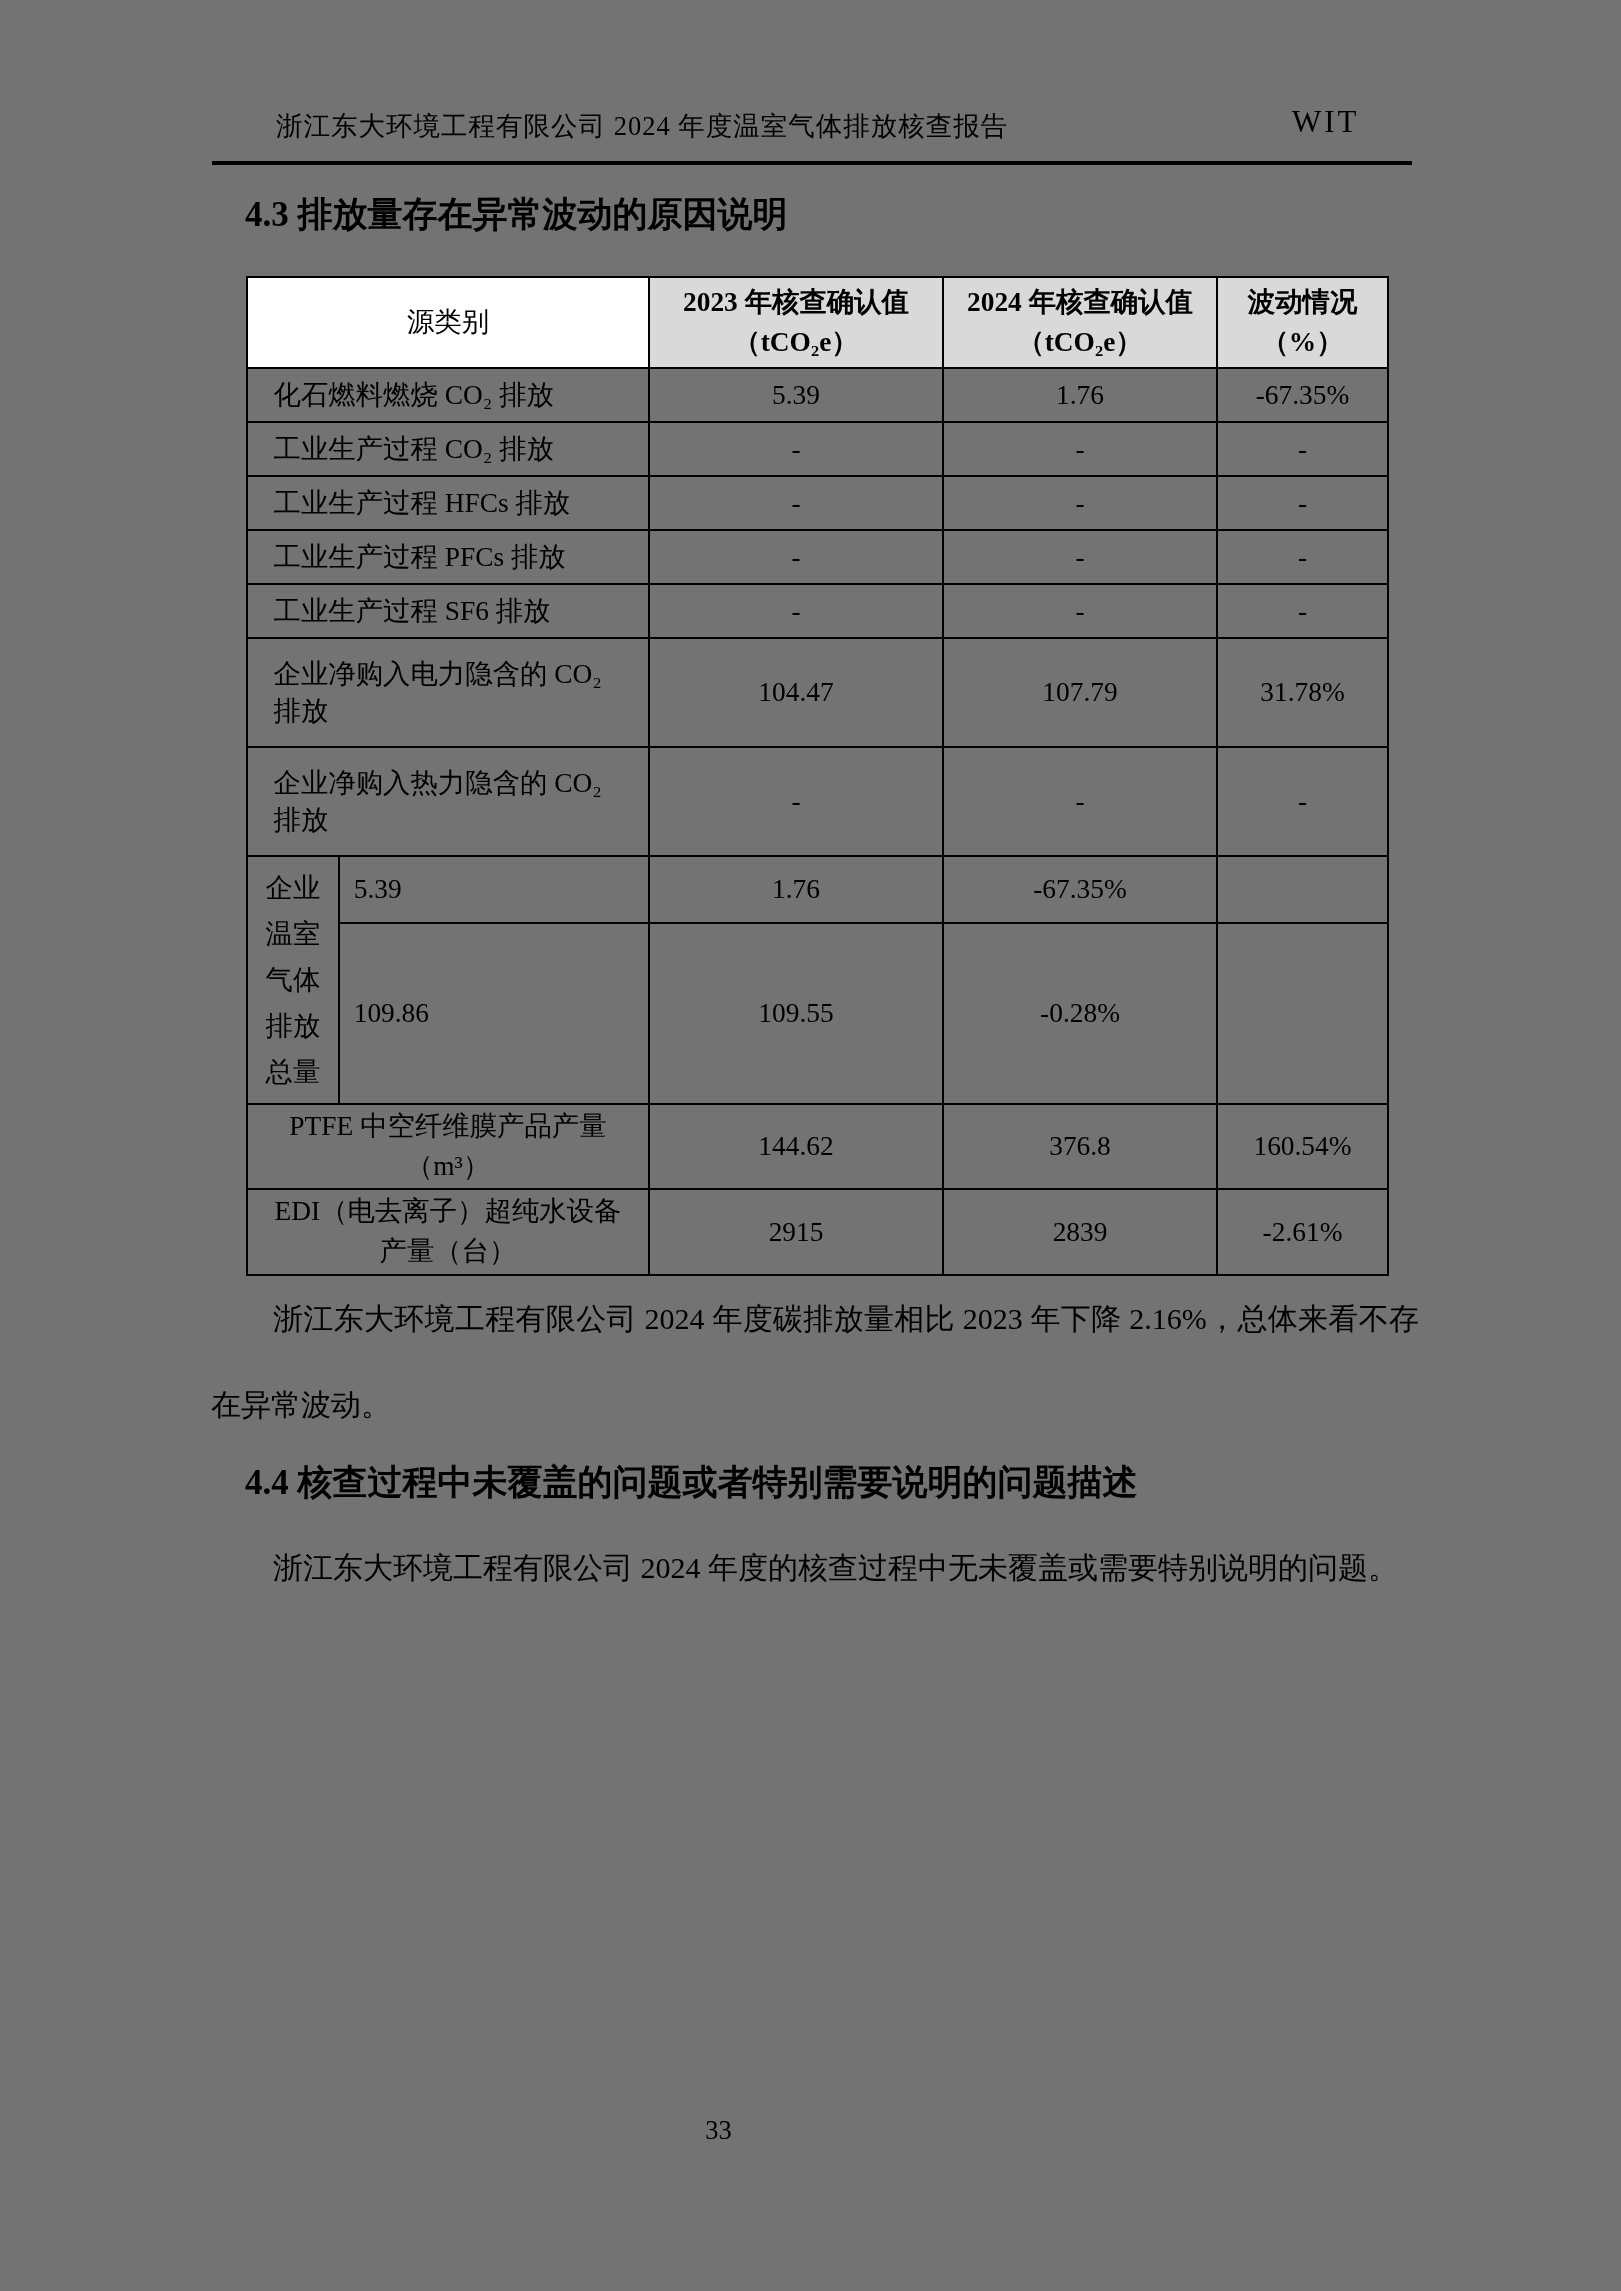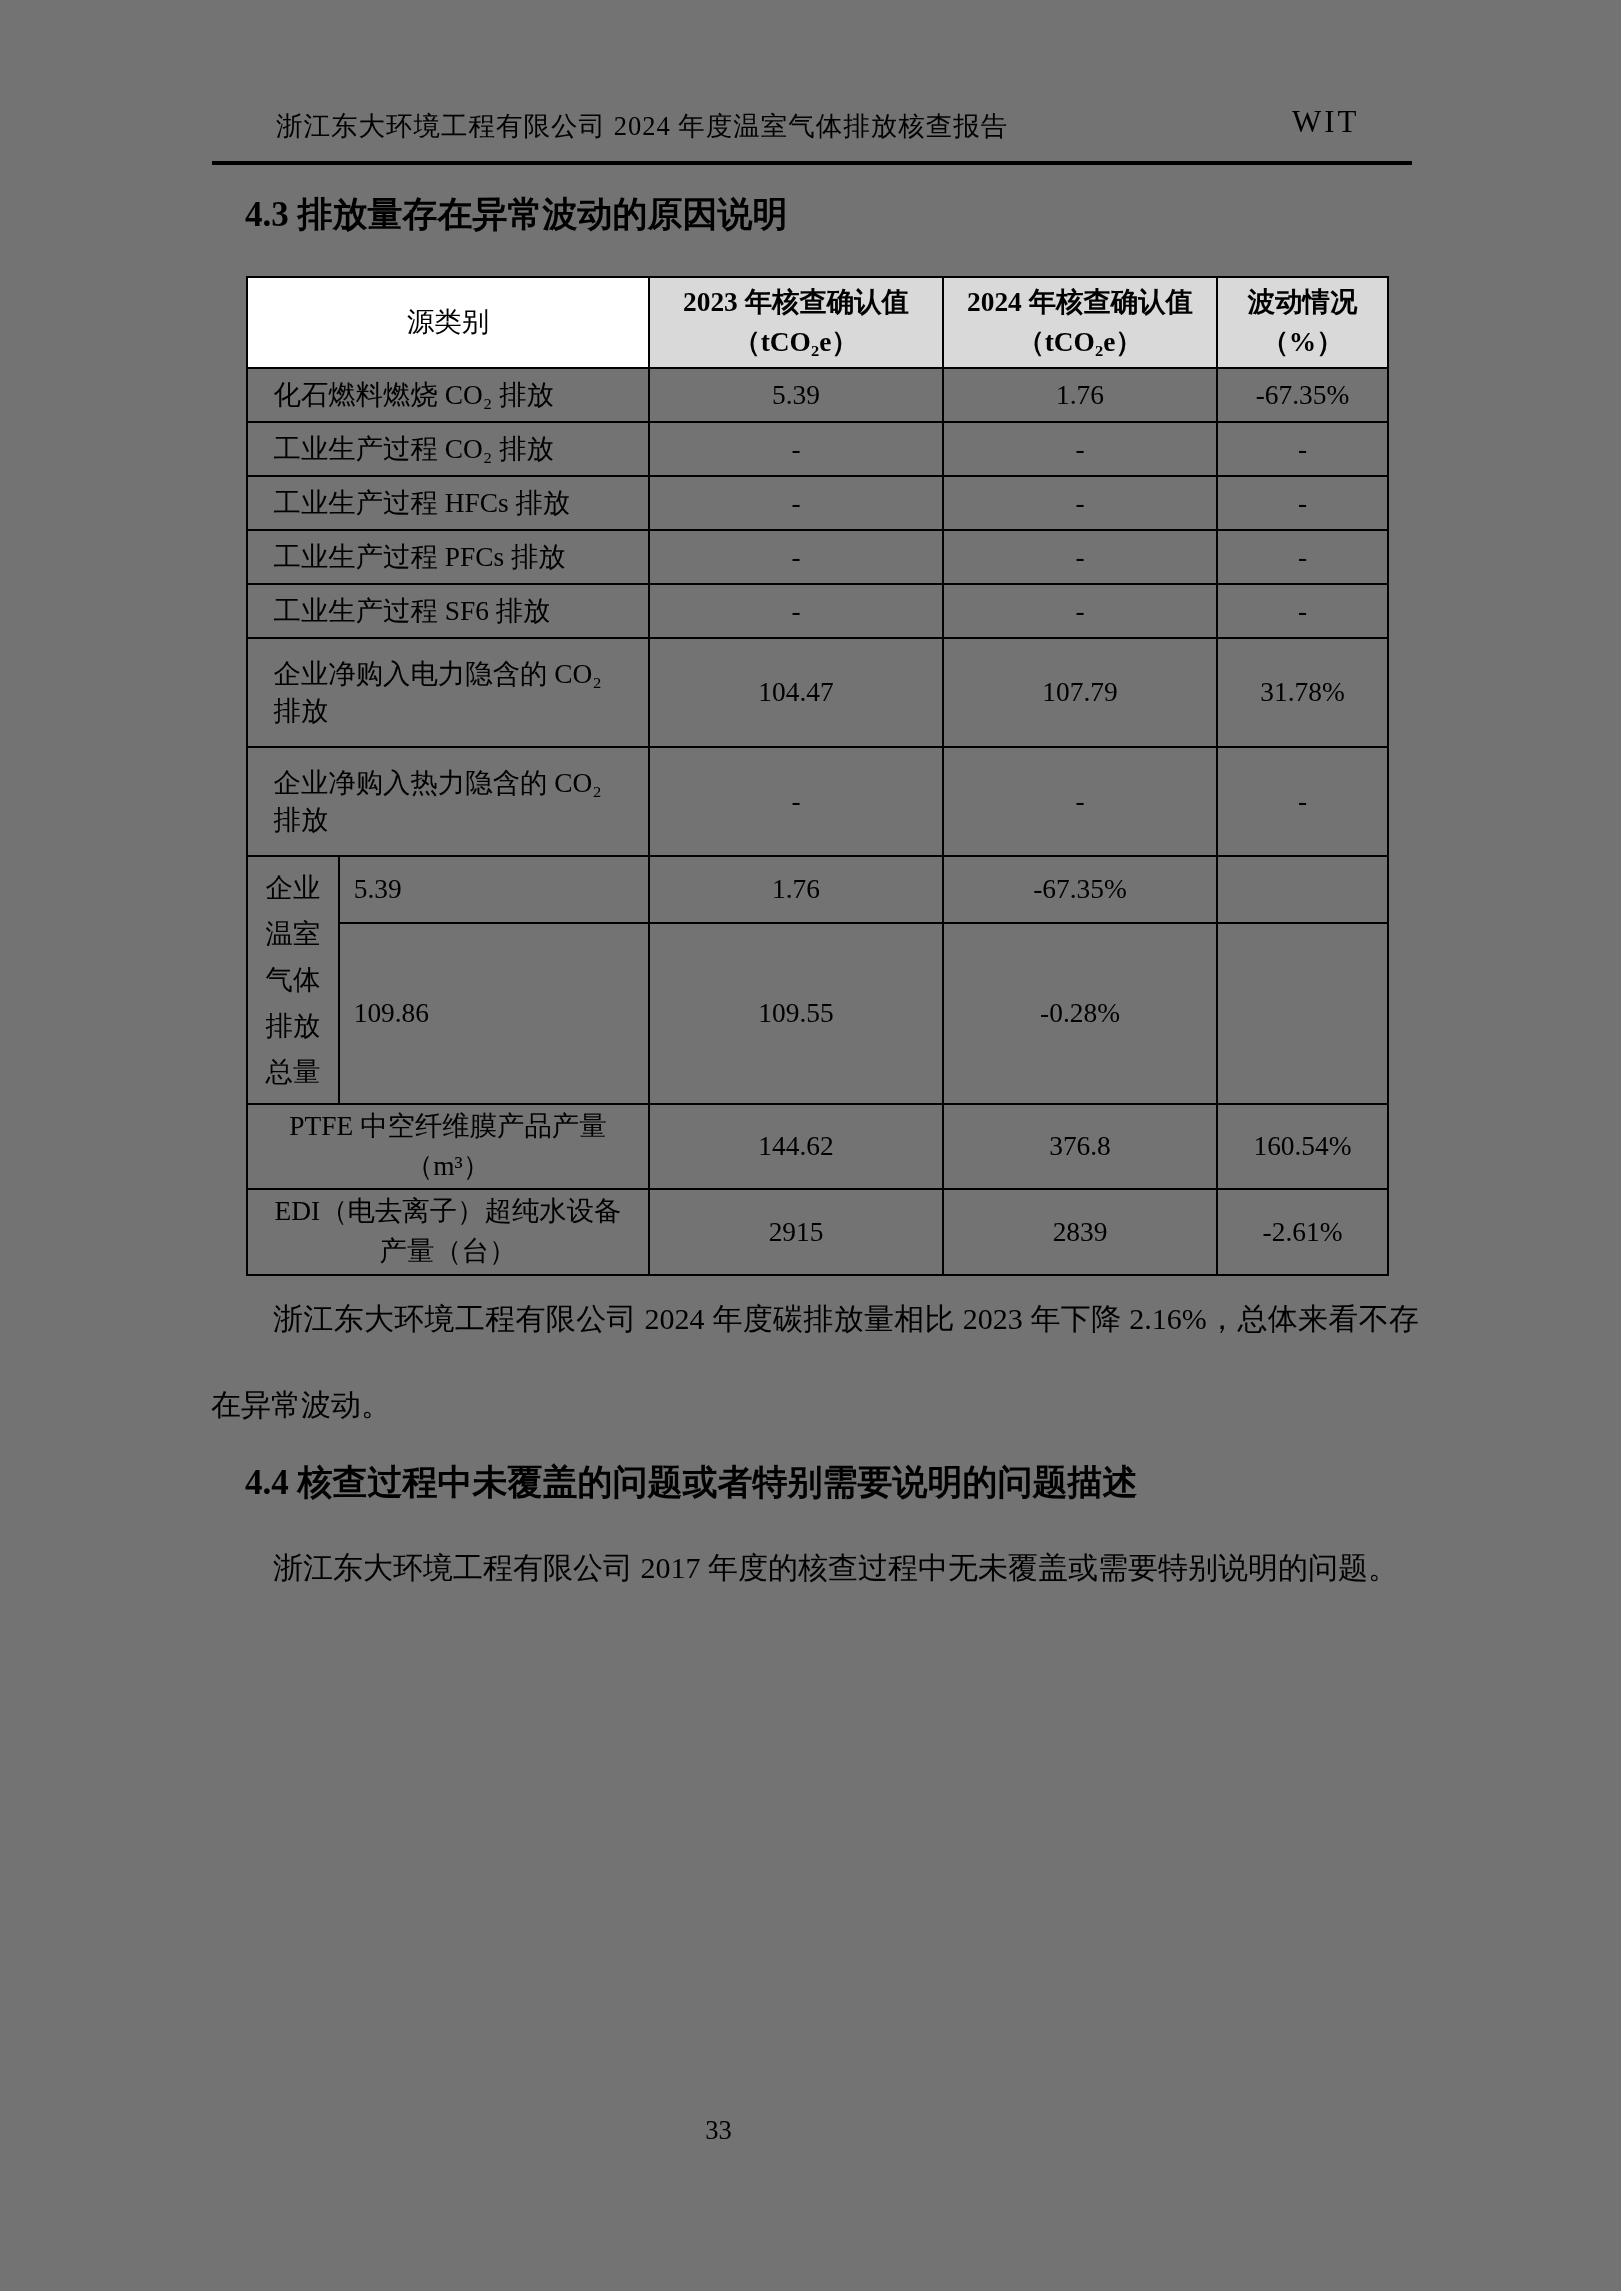--- a/index.html
+++ b/index.html
@@ -192,18 +192,18 @@
         <td class="val">2839</td>
         <td class="val">-2.61%</td>
       </tr>
     </tbody>
   </table>
 
   <p class="body-p p1">浙江东大环境工程有限公司 2024 年度碳排放量相比 2023 年下降 2.16%，总体来看不存在异常波动。</p>
 
   <h2 class="sec-heading sec44">4.4 核查过程中未覆盖的问题或者特别需要说明的问题描述</h2>
 
-  <p class="body-p p2">浙江东大环境工程有限公司 2017 年度的核查过程中无未覆盖或需要特别说明的问题。</p>
+  <p class="body-p p2">浙江东大环境工程有限公司 2024 年度的核查过程中无未覆盖或需要特别说明的问题。</p>
 
   <div class="page-number">33</div>
 
 </div>
 
 
 </body></html>

